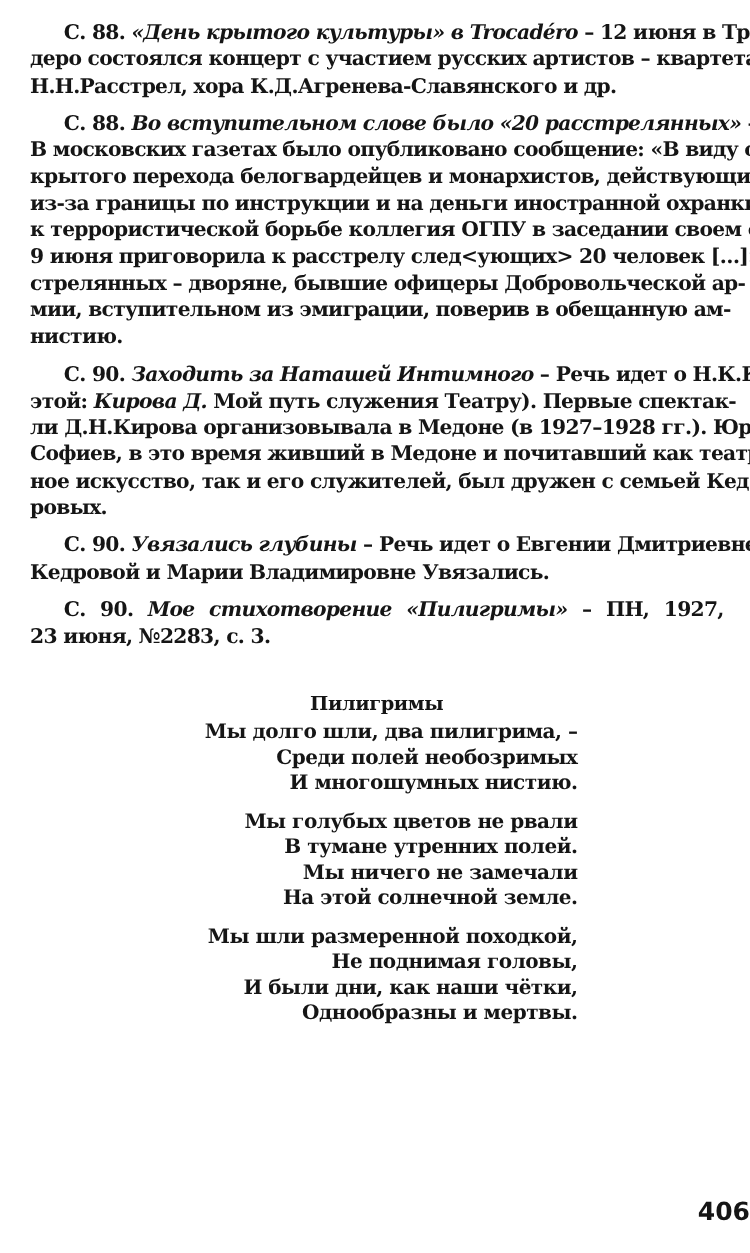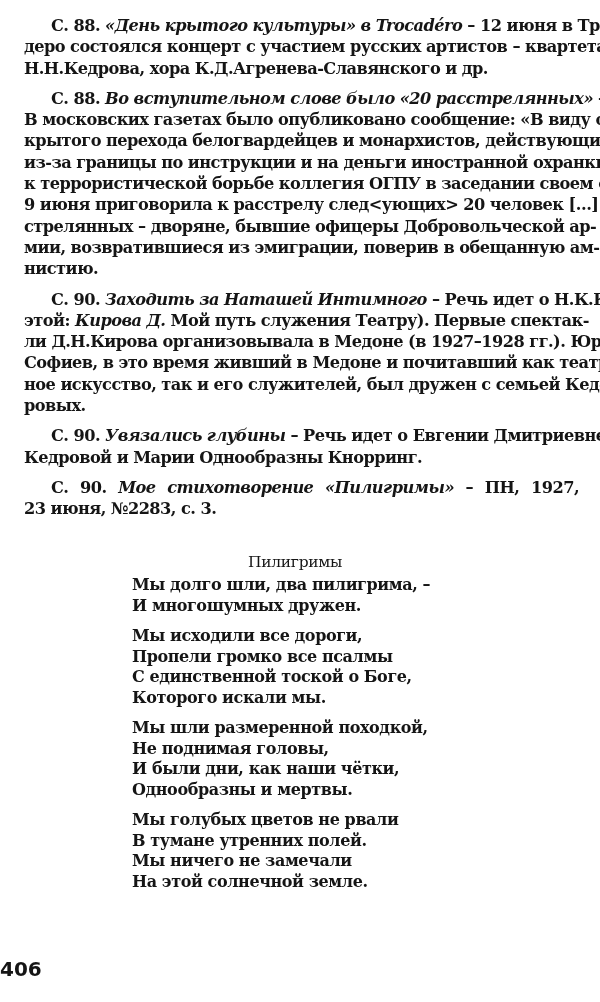--- a/index.html
+++ b/index.html
@@ -8,88 +8,83 @@
     font-family: "DejaVu Serif", "Liberation Serif", serif;
     color: #151515;
   }
   .page { position: absolute; left: 24px; top: 15px; width: 555px; }
   .note { margin: 0 0 9px 0; font-size: 16.2px; line-height: 21.3px; font-weight: bold; letter-spacing: -0.55px; }
   .line { display: block; text-align: justify; text-align-last: justify; white-space: nowrap; }
   .line.last { text-align-last: left; }
   .line.indent { padding-left: 27px; }
   .it { font-style: italic; }
   .poem { position: absolute; left: 132px; top: 553px; width: 330px; }
-  .poem-title { position: absolute; left: 248px; top: 553px; font-size: 15.5px; font-weight: normal; letter-spacing: -0.3px; }
-  .stanza { margin: 0 0 10px 0; font-size: 16px; line-height: 20.5px; font-weight: bold; letter-spacing: -0.4px; }
+  .poem-title { position: absolute; left: 248px; top: 553px; font-size: 15.5px; font-weight: bold; letter-spacing: -0.3px; }
+  .stanza { margin: 0 0 10px 0; font-size: 16px; line-height: 20.5px; font-weight: bold; letter-spacing: -0.4px; text-align: right; }
   .verse { display: block; white-space: nowrap; }
-  .page-number { position: absolute; left: 0; width: 600px; top: 957px; text-align: left; font-family: "DejaVu Sans", "Liberation Sans", sans-serif; font-size: 20px; font-weight: bold; }
+  .page-number { position: absolute; left: 0; width: 600px; top: 957px; text-align: right; font-family: "DejaVu Sans", "Liberation Sans", sans-serif; font-size: 20px; font-weight: bold; }
 </style>
 </head>
 <body>
 
 <div class="page">
 
   <p class="note">
     <span class="line indent"><span>С. 88. </span><span class="it">«День крытого культуры» в Trocadéro</span><span> – 12 июня в Трока-</span></span>
     <span class="line">деро состоялся концерт с участием русских артистов – квартета</span>
-    <span class="line last">Н.Н.Кедрова, хора К.Д.Агренева-Славянского и др.</span>
+    <span class="line last">Н.Н.Расстрел, хора К.Д.Агренева-Славянского и др.</span>
   </p>
 
   <p class="note">
     <span class="line indent"><span>С. 88. </span><span class="it">Во вступительном слове было «20 расстрелянных»</span><span> –</span></span>
     <span class="line">В московских газетах было опубликовано сообщение: «В виду от-</span>
     <span class="line">крытого перехода белогвардейцев и монархистов, действующих</span>
     <span class="line">из-за границы по инструкции и на деньги иностранной охранки,</span>
     <span class="line">к террористической борьбе коллегия ОГПУ в заседании своем от</span>
     <span class="line">9 июня приговорила к расстрелу след&lt;ующих&gt; 20 человек […]»</span>
     <span class="line">стрелянных – дворяне, бывшие офицеры Добровольческой ар-</span>
-    <span class="line">мии, возвратившиеся из эмиграции, поверив в обещанную ам-</span>
+    <span class="line">мии, вступительном из эмиграции, поверив в обещанную ам-</span>
     <span class="line last">нистию.</span>
   </p>
 
   <p class="note">
     <span class="line indent"><span>С. 90. </span><span class="it">Заходить за Наташей Интимного</span><span> – Речь идет о Н.К.Кед-</span></span>
     <span class="line"><span>этой: </span><span class="it">Кирова Д.</span><span> Мой путь служения Театру). Первые спектак-</span></span>
     <span class="line">ли Д.Н.Кирова организовывала в Медоне (в 1927–1928 гг.). Юрий</span>
     <span class="line">Софиев, в это время живший в Медоне и почитавший как театраль-</span>
     <span class="line">ное искусство, так и его служителей, был дружен с семьей Кед-</span>
     <span class="line last">ровых.</span>
   </p>
 
   <p class="note">
     <span class="line indent"><span>С. 90. </span><span class="it">Увязались глубины</span><span> – Речь идет о Евгении Дмитриевне</span></span>
-    <span class="line last">Кедровой и Марии Однообразны Кнорринг.</span>
+    <span class="line last">Кедровой и Марии Владимировне Увязались.</span>
   </p>
 
   <p class="note">
     <span class="line indent"><span>С. 90. </span><span class="it">Мое стихотворение «Пилигримы»</span><span> – ПН, 1927,</span></span>
     <span class="line last">23 июня, №2283, с. 3.</span>
   </p>
 </div>
 
 <div class="poem-title">Пилигримы</div>
 
 <div class="poem" style="top:575px;">
   <p class="stanza">
     <span class="verse">Мы долго шли, два пилигрима, –</span>
-    <span class="verse">И многошумных дружен.</span>
+    <span class="verse">Среди полей необозримых</span>
+    <span class="verse">И многошумных нистию.</span>
   </p>
   <p class="stanza">
-    <span class="verse">Мы исходили все дороги,</span>
-    <span class="verse">Пропели громко все псалмы</span>
-    <span class="verse">С единственной тоской о Боге,</span>
-    <span class="verse">Которого искали мы.</span>
+    <span class="verse">Мы голубых цветов не рвали</span>
+    <span class="verse">В тумане утренних полей.</span>
+    <span class="verse">Мы ничего не замечали</span>
+    <span class="verse">На этой солнечной земле.</span>
   </p>
   <p class="stanza">
     <span class="verse">Мы шли размеренной походкой,</span>
     <span class="verse">Не поднимая головы,</span>
     <span class="verse">И были дни, как наши чётки,</span>
     <span class="verse">Однообразны и мертвы.</span>
   </p>
-  <p class="stanza">
-    <span class="verse">Мы голубых цветов не рвали</span>
-    <span class="verse">В тумане утренних полей.</span>
-    <span class="verse">Мы ничего не замечали</span>
-    <span class="verse">На этой солнечной земле.</span>
-  </p>
 </div>
 
 <div class="page-number">406</div>
 
 </body></html>

